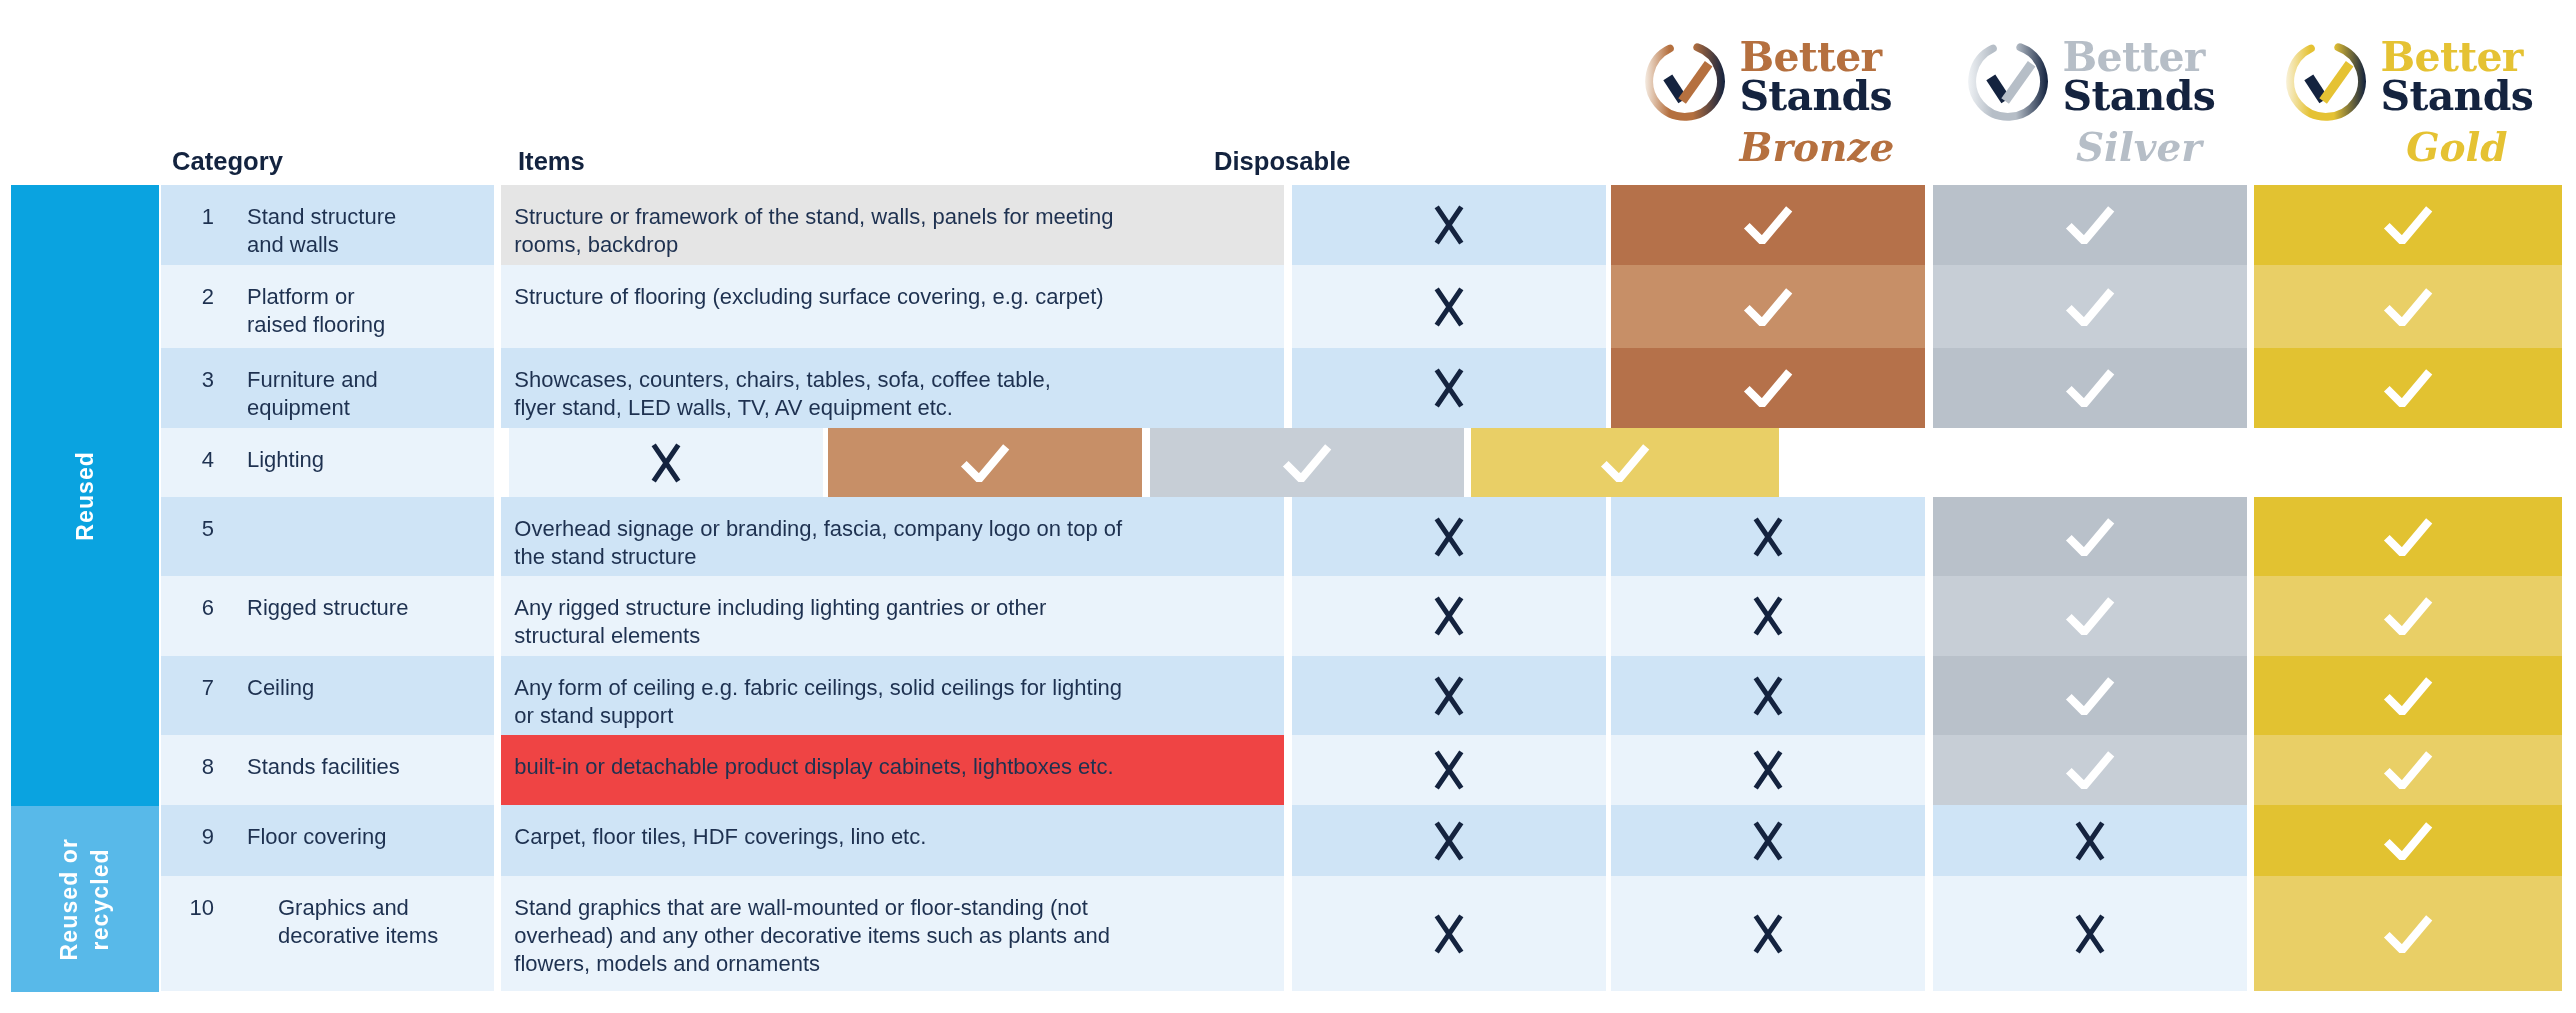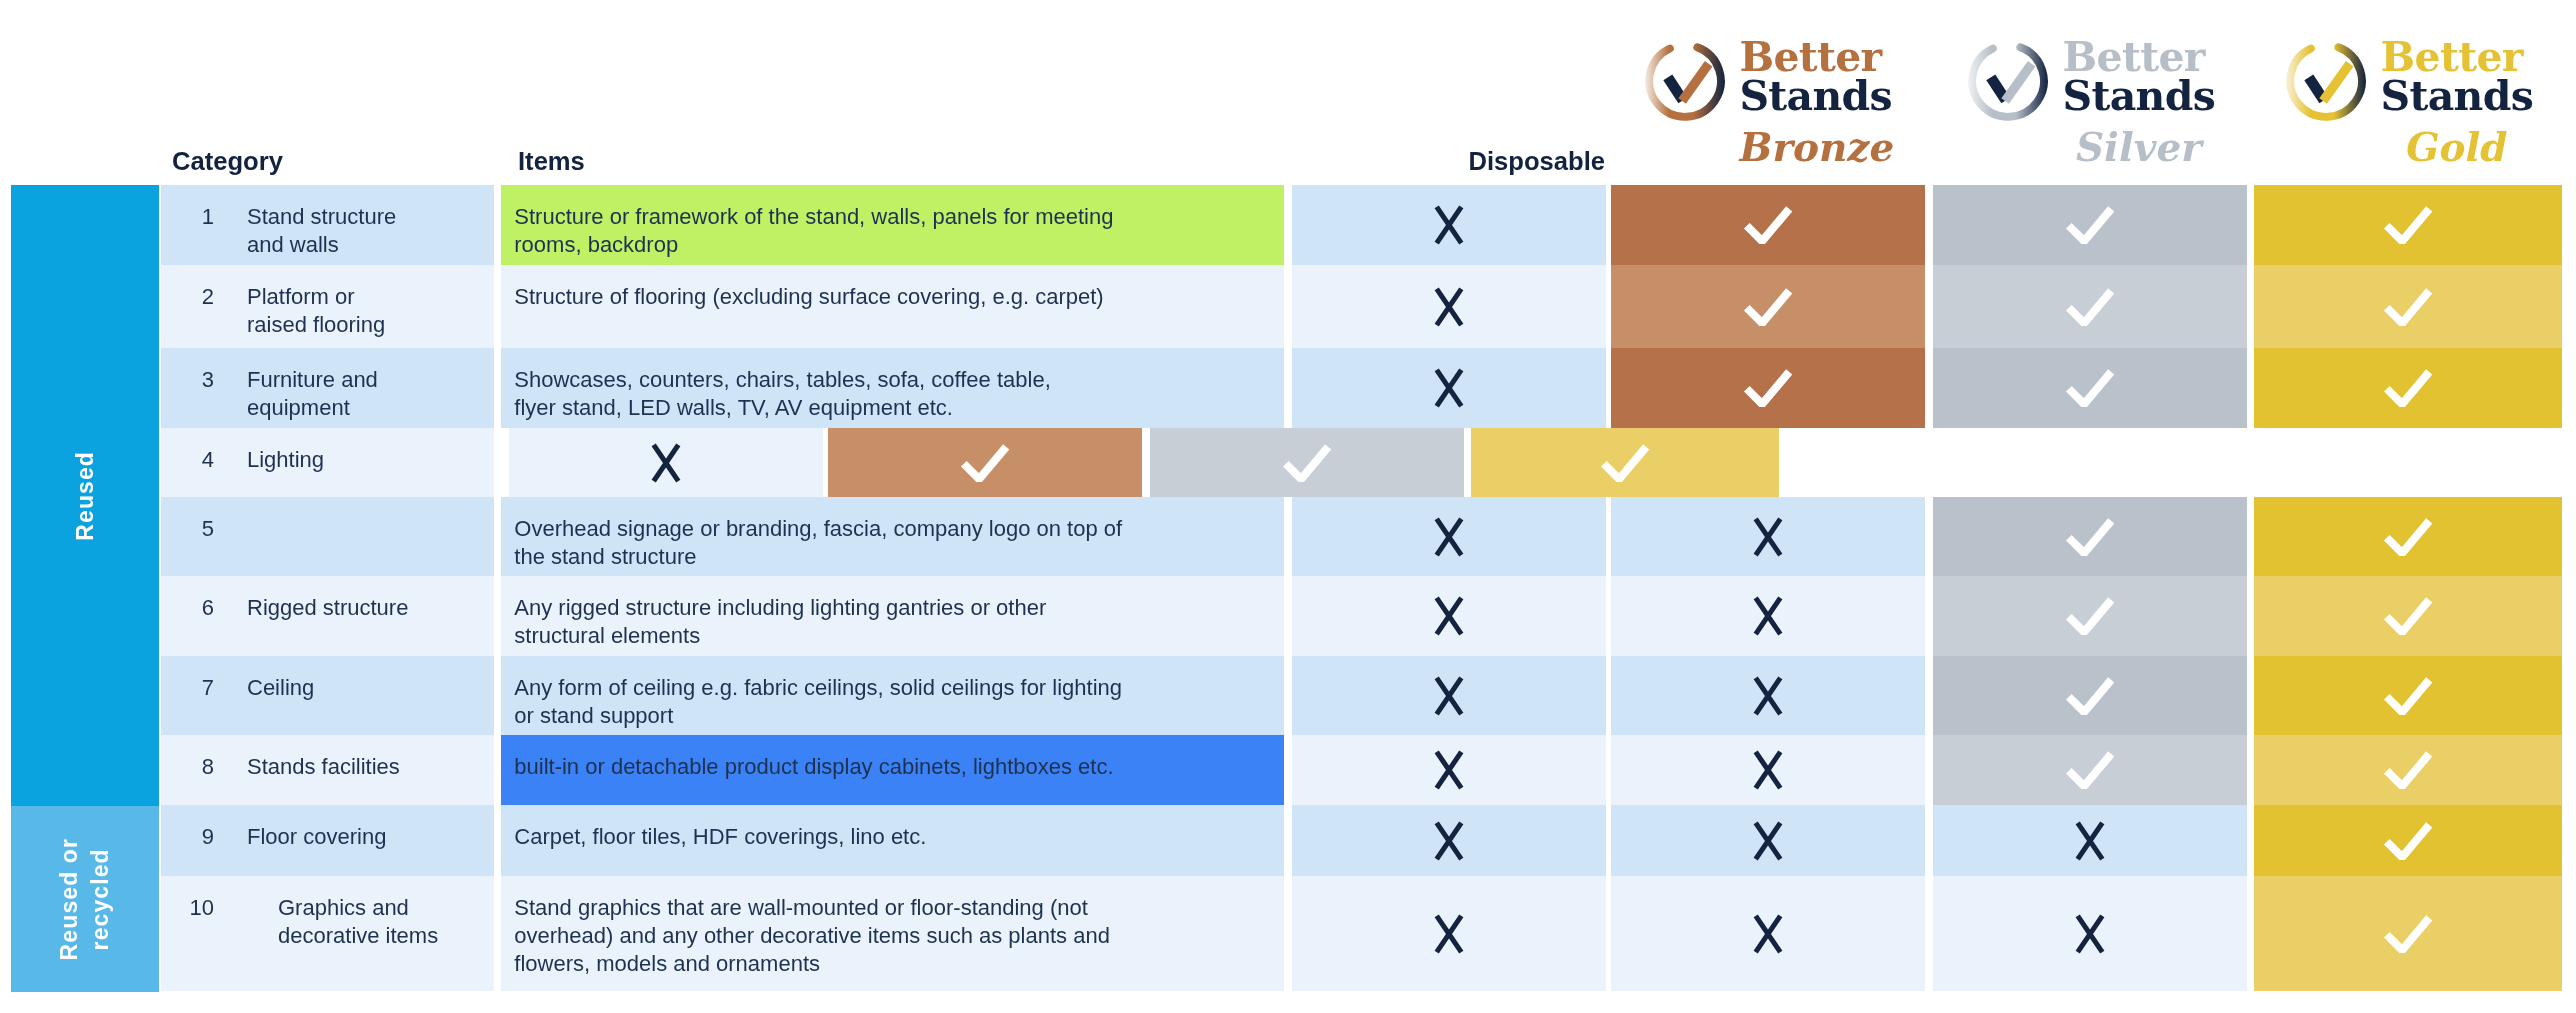--- a/index.html
+++ b/index.html
@@ -4,21 +4,21 @@
 <title>Better Stands</title>
 <style>
   html,body{margin:0;padding:0;background:#ffffff;}
   .page{position:relative;width:2576px;height:1013px;background:#ffffff;overflow:hidden;
         font-family:"Liberation Sans",sans-serif;}
 
   
   .colhead{position:absolute;top:147px;font-size:25.6px;font-weight:bold;color:#13233f;}
   #ch-cat{left:172px;}
   #ch-items{left:518px;}
-  #ch-disp{left:1291px;width:314px;text-align:right;}
+  #ch-disp{left:1214px;width:314px;text-align:left;}
 
   
   .logo{position:absolute;top:38px;display:flex;justify-content:center;align-items:flex-start;}
   #logo-bronze{left:1611px;width:314px;}
   #logo-silver{left:1933px;width:314px;}
   #logo-gold{left:2254px;width:308px;}
   .emblem{width:86px;height:86px;margin-right:11.7px;flex:none;}
   .logo-right{display:flex;flex-direction:column;}
   .brand{font-family:"DejaVu Serif",serif;font-weight:bold;font-size:41px;line-height:39px;
          letter-spacing:-0.7px;white-space:nowrap;}
@@ -130,21 +130,21 @@
   </div>
 
   <div class="table-body">
       <div class="row" style="height: 80px;">
       <div class="cell c-cat" style="background: rgb(207, 228, 246);">
         <span class="cat-num">1</span>
         <span class="cat-name">Stand structure
 and walls</span>
       </div>
       <div class="gap"></div>
-      <div class="cell c-items" style="background: #bef264;">Structure or framework of the stand, walls, panels for meeting
+      <div class="cell c-items" style="background: #e5e5e5;">Structure or framework of the stand, walls, panels for meeting
 rooms, backdrop</div>
       <div class="gap"></div>
       <div class="cell c-mark c-disp" style="background: rgb(207, 228, 246);">
           <svg width="32" height="42" viewBox="0 0 44 58">
       <path d="M5 4 L39 54 M39 4 L5 54" fill="none" stroke="#14233f" stroke-width="7"></path>
     </svg>
         </div>
       <div class="gap gap-sm"></div>
       <div class="cell c-mark c-bronze" style="background: rgb(181, 113, 74);">
           <svg width="50" height="38" viewBox="0 0 68 52">
@@ -359,21 +359,21 @@
       <path d="M5 27 L26 48 L63 4" fill="none" stroke="#ffffff" stroke-width="11"></path>
     </svg>
         </div>
     </div>
       <div class="row" style="height: 70px;">
       <div class="cell c-cat" style="background: rgb(234, 243, 251);">
         <span class="cat-num">8</span>
         <span class="cat-name">Stands facilities</span>
       </div>
       <div class="gap"></div>
-      <div class="cell c-items" style="background: #3b82f6;">built-in or detachable product display cabinets, lightboxes etc.</div>
+      <div class="cell c-items" style="background: #ef4444;">built-in or detachable product display cabinets, lightboxes etc.</div>
       <div class="gap"></div>
       <div class="cell c-mark c-disp" style="background: rgb(234, 243, 251);">
           <svg width="32" height="42" viewBox="0 0 44 58">
       <path d="M5 4 L39 54 M39 4 L5 54" fill="none" stroke="#14233f" stroke-width="7"></path>
     </svg>
         </div>
       <div class="gap gap-sm"></div>
       <div class="cell c-mark c-bronze" style="background: rgb(234, 243, 251);">
           <svg width="32" height="42" viewBox="0 0 44 58">
       <path d="M5 4 L39 54 M39 4 L5 54" fill="none" stroke="#14233f" stroke-width="7"></path>

